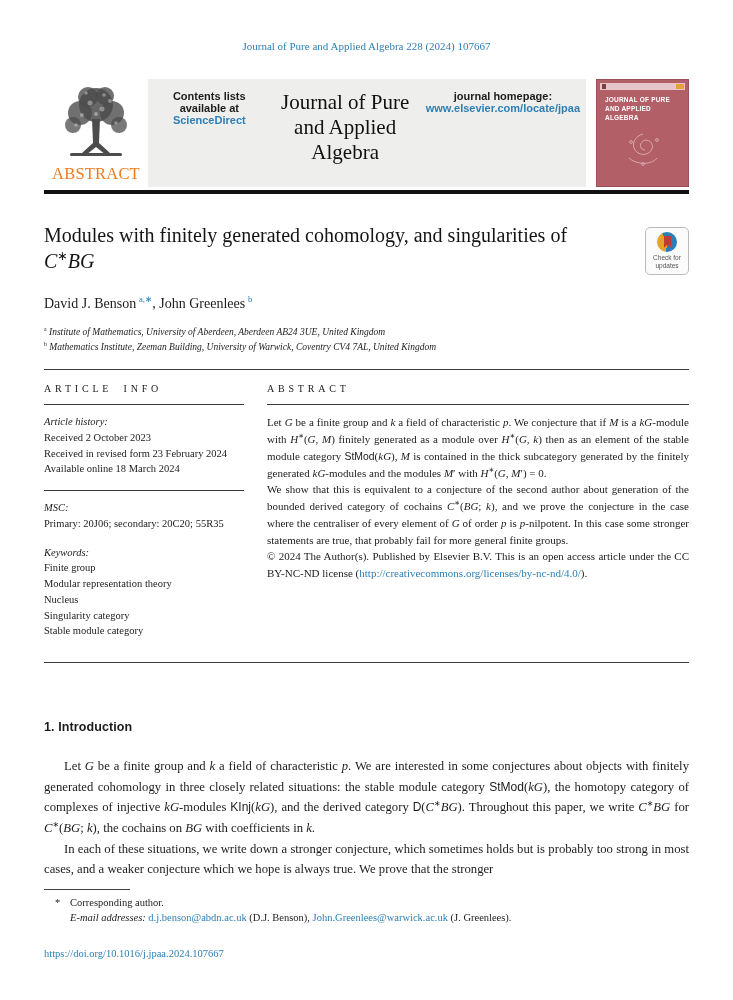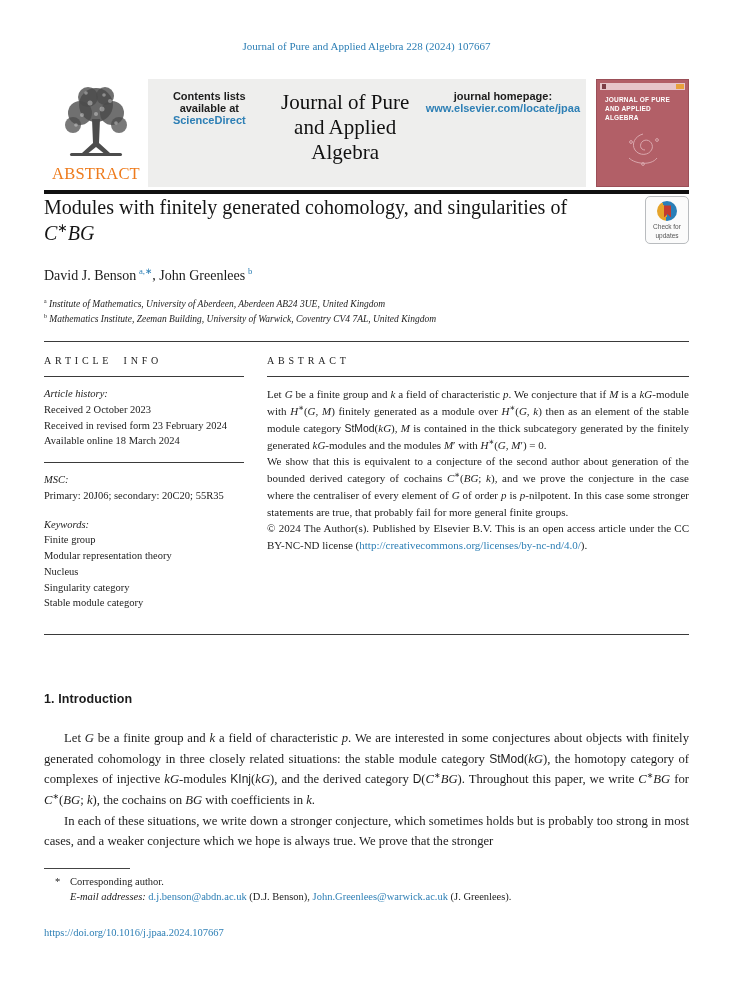--- a/index.html
+++ b/index.html
@@ -34,21 +34,21 @@
   .cover-col { width: 93px; flex: 0 0 auto; background: #b25f67; position: relative; border: 1px solid #9b4f58; }
   .cover-topbar { position: absolute; top: 3px; left: 3px; right: 3px; height: 7px; background: #e7c6ca; }
   .cover-square { position: absolute; right: 1px; top: 1px; width: 8px; height: 5px; background: #e8a13c; }
   .cover-mark { position: absolute; left: 2px; top: 1px; width: 4px; height: 5px; background: #7d3d45; }
   .cover-title { position: absolute; top: 16px; left: 8px; right: 6px; color: #ffffff; font-family: "Liberation Sans", sans-serif; font-weight: bold; font-size: 6.5px; line-height: 1.35; letter-spacing: 0.2px; }
   .cover-swirl { position: absolute; left: 24px; top: 48px; }
 
   .thick-rule { height: 4px; background: #111111; margin-top: 3px; }
 
   
-  .title-row { display: flex; justify-content: space-between; align-items: center; }
+  .title-row { margin-top: 28px; display: flex; justify-content: space-between; align-items: flex-end; }
   h1.article-title { font-size: 20px; font-weight: normal; line-height: 1.32; max-width: 572px; color: #141414; }
   .badge { width: 44px; min-height: 48px; border: 1px solid #b9bcbf; border-radius: 5px; background: #fbfbfb; text-align: center; padding: 4px 2px 3px; }
   .badge-circle { position: relative; width: 20px; height: 20px; border-radius: 50%; margin: 0 auto; background: conic-gradient(#2a7fb8 0deg 185deg, #e5a32a 185deg 330deg, #2a7fb8 330deg 360deg); }
   .badge-ribbon { position: absolute; left: 7px; top: 4px; width: 7px; height: 12px; background: #c33a32; clip-path: polygon(0 0, 100% 0, 100% 100%, 50% 72%, 0 100%); }
   .badge-text { font-family: "Liberation Sans", sans-serif; font-size: 6.5px; color: #555; line-height: 1.3; margin-top: 2px; }
 
   .authors { margin-top: 21px; font-size: 14px; }
   .affiliations { margin-top: 13px; font-size: 9.5px; font-style: italic; line-height: 1.55; }
   .affiliations sup { font-style: normal; }
 
@@ -66,21 +66,21 @@
   .col-right p + p { margin-top: 0; }
   .copyright { text-align: center; }
   hr.block-end { margin-top: 10px; }
 
   
   .section-heading { margin-top: 57px; font-size: 12.5px; font-weight: bold; font-family: "Liberation Sans", sans-serif; letter-spacing: 0.1px; }
   .body-para { margin-top: 0; font-size: 12.7px; line-height: 1.62; text-align: justify; text-indent: 20px; }
   .body-para.first { margin-top: 22px; }
 
   
-  .footnote { margin-top: 16px; font-size: 10.5px; line-height: 1.5; }
+  .footnote { margin-top: 9px; font-size: 10.5px; line-height: 1.5; }
   .fn-rule { border: none; border-top: 1.5px solid #444; width: 86px; margin: 0 0 5px 0; }
   .fn-line { padding-left: 26px; }
   .fn-line .fn-star { display: inline-block; margin-left: -15px; width: 15px; }
   .bottom { margin-top: 20px; font-size: 10.5px; line-height: 1.45; }
 </style>
 </head>
 <body>
 
 <div class="page">
 

